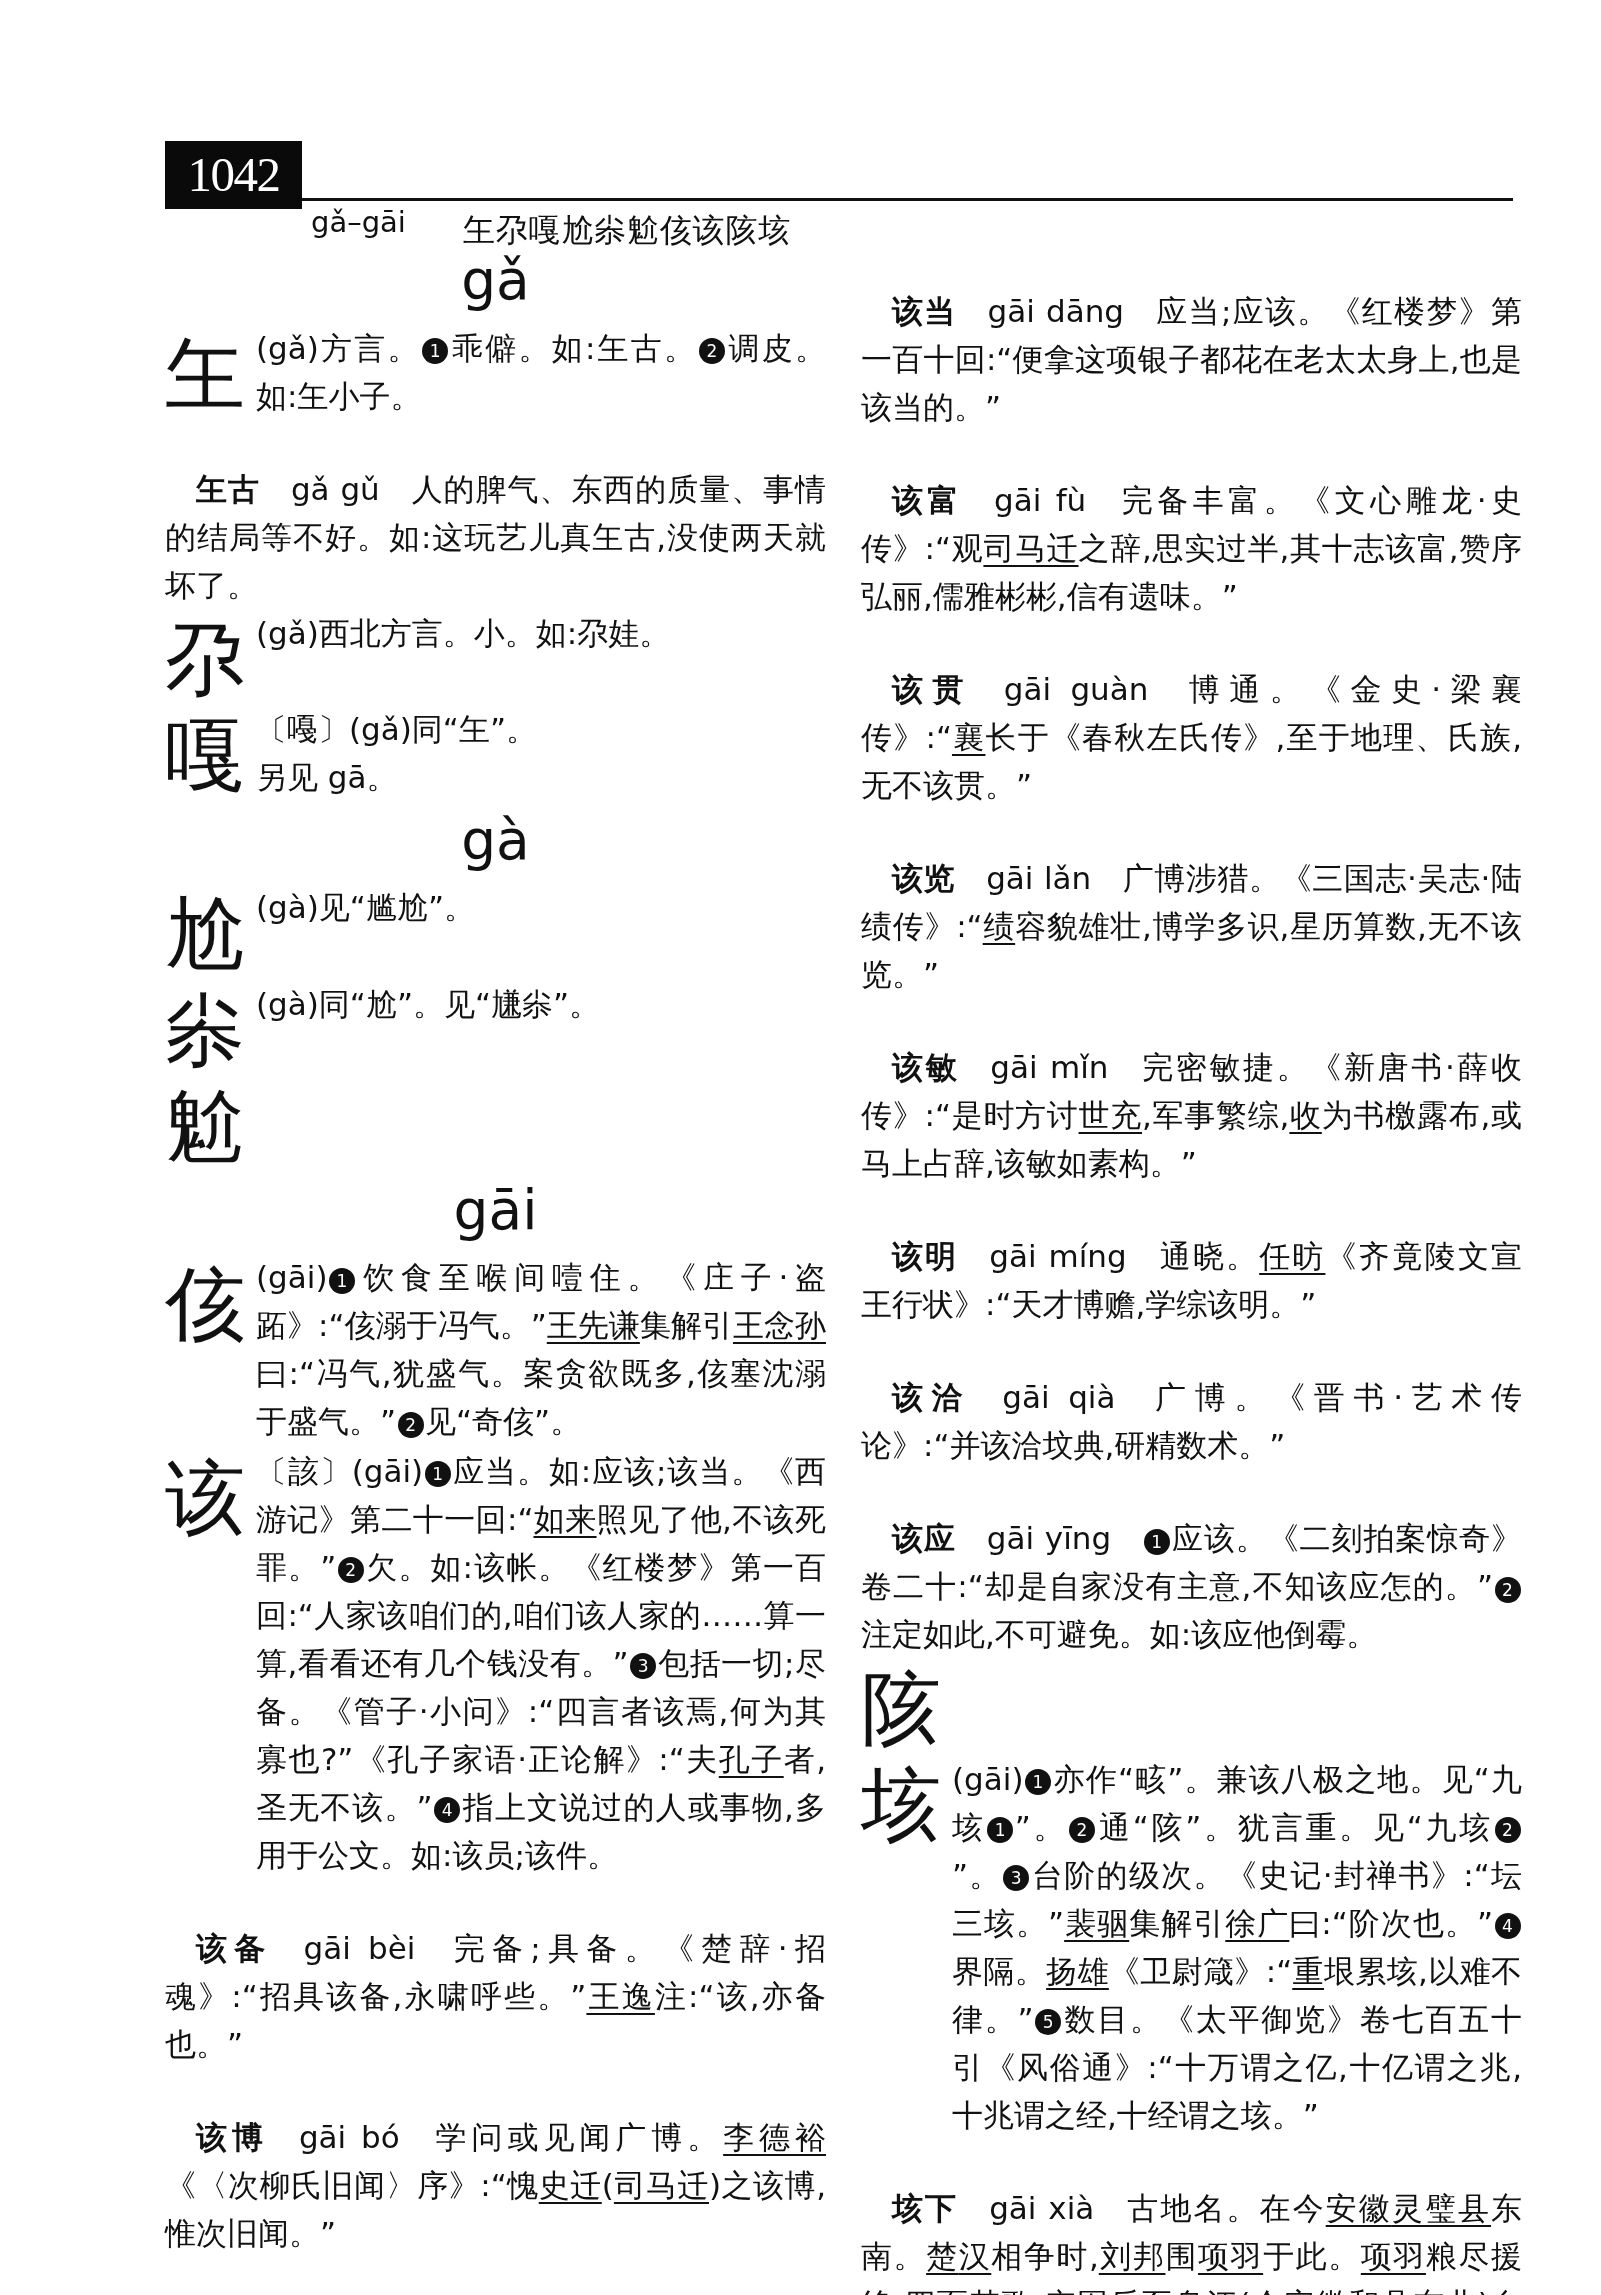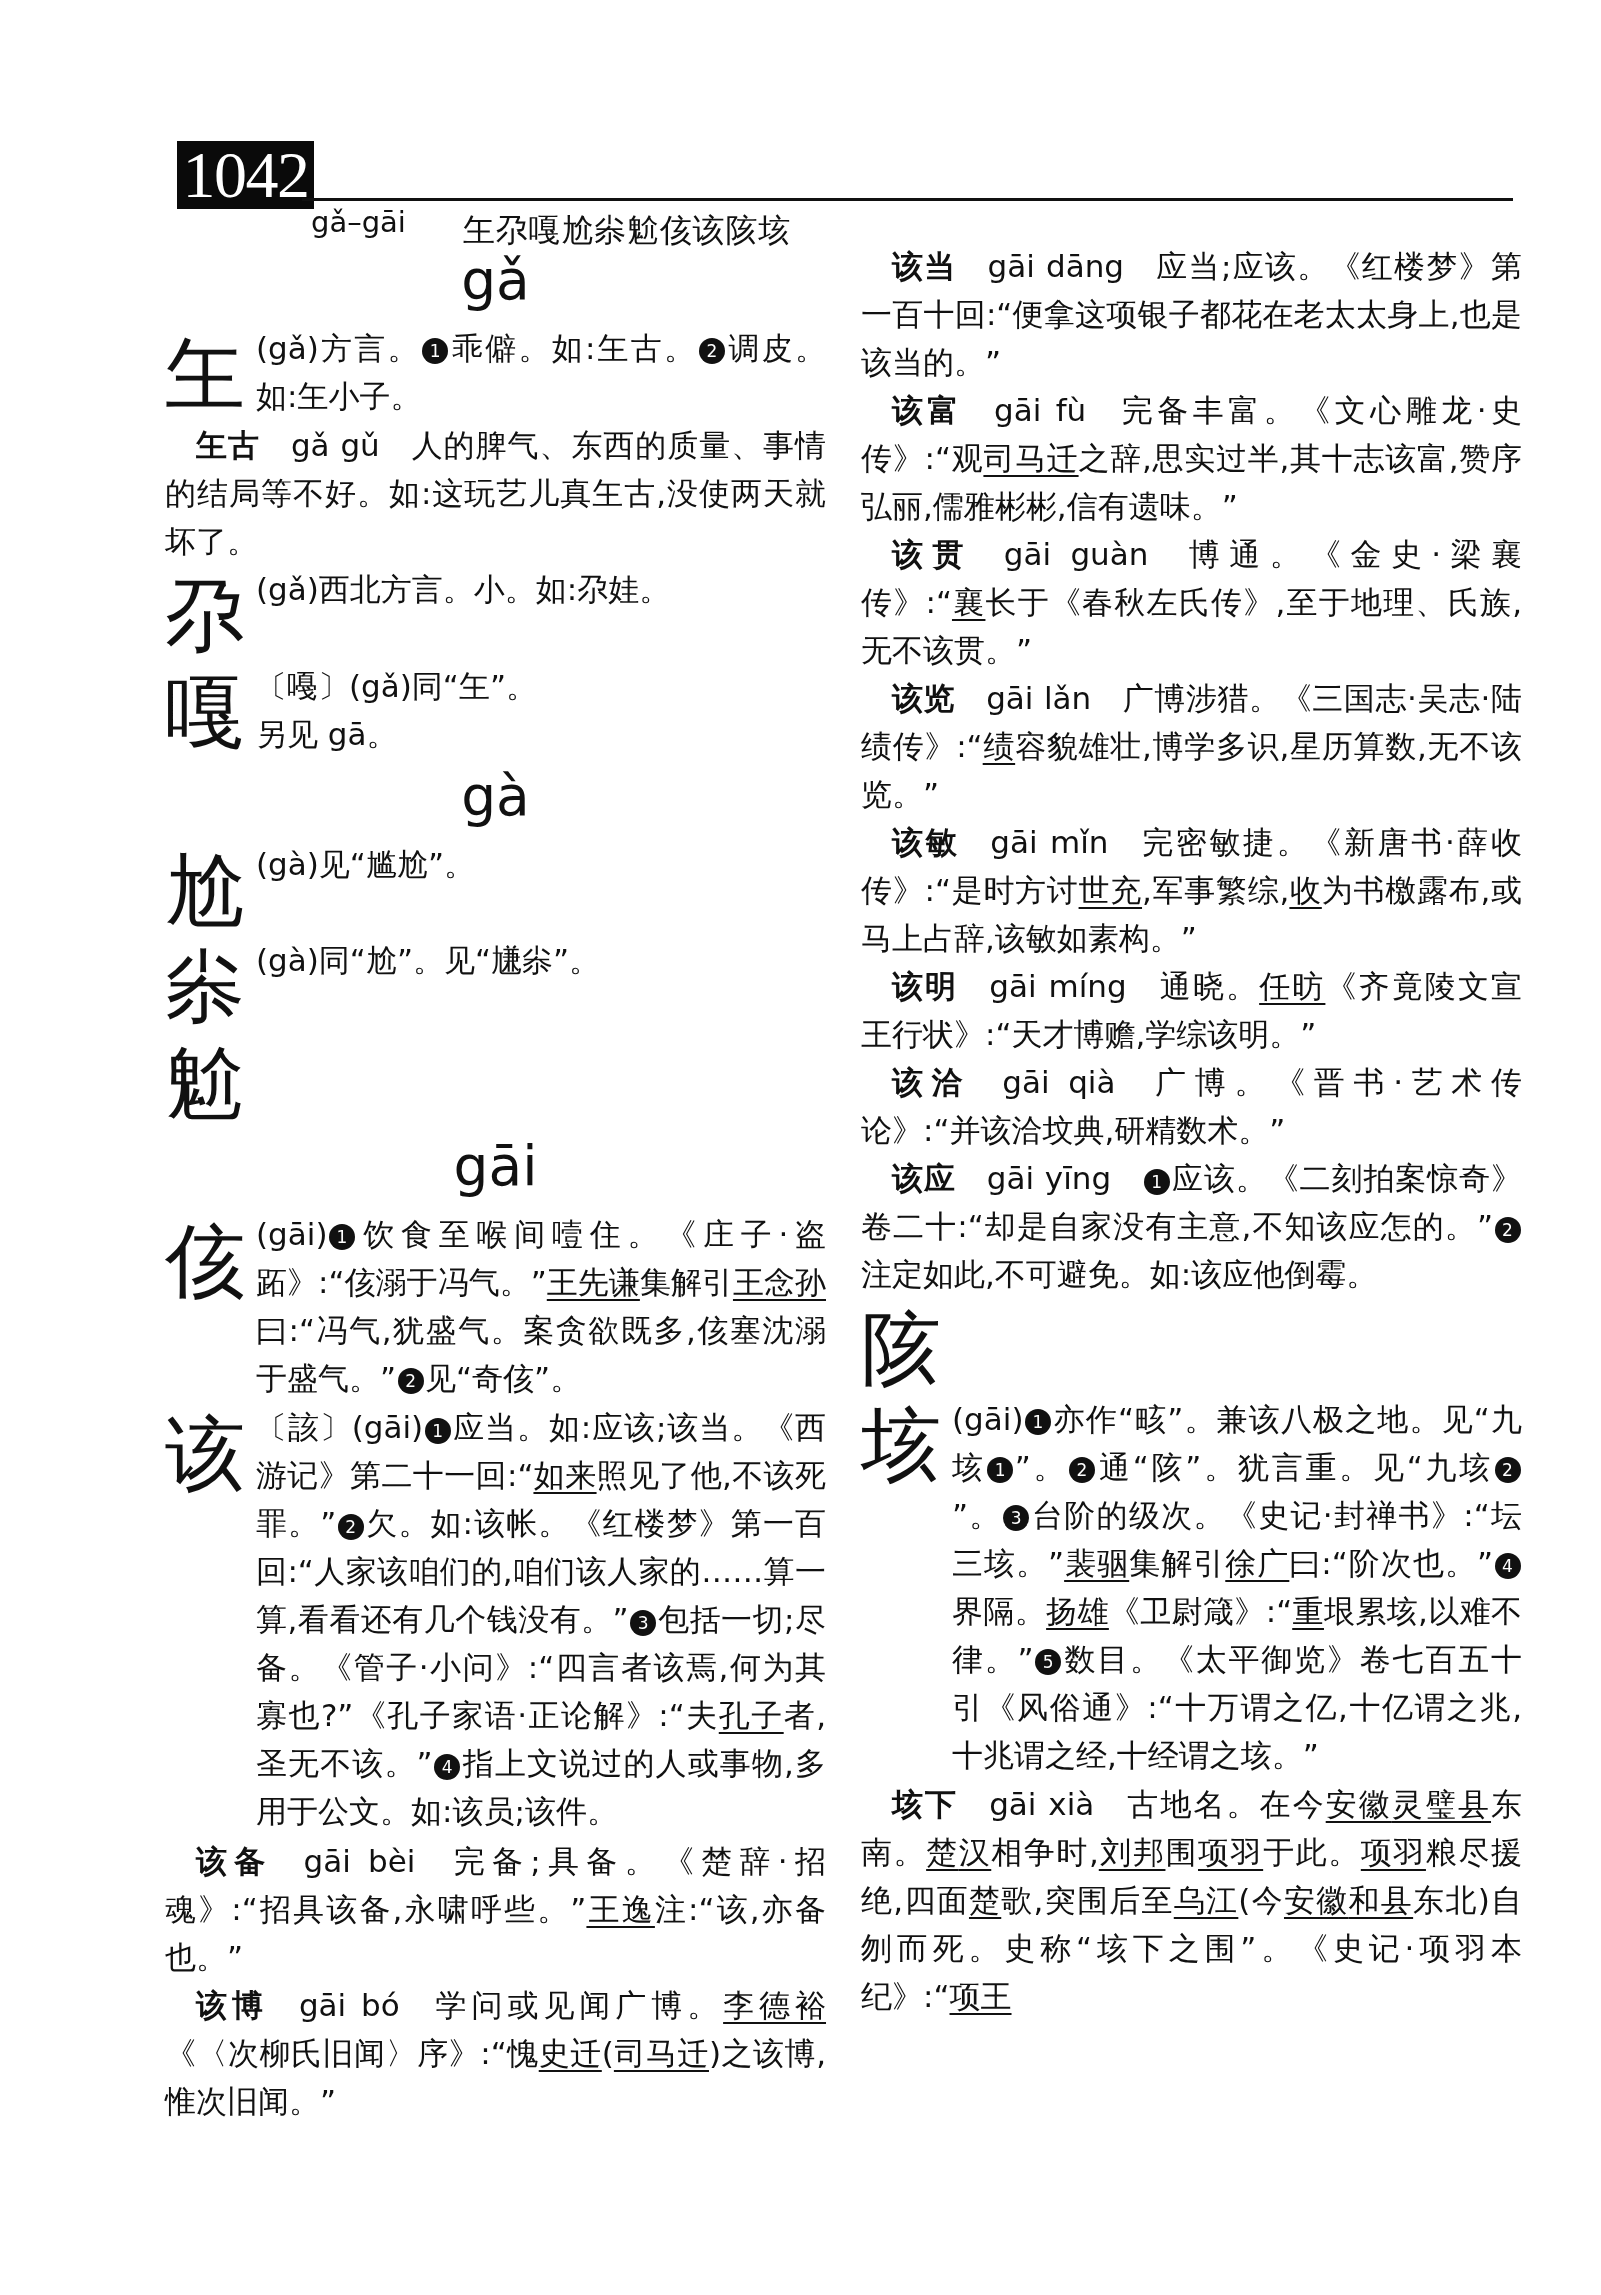--- a/index.html
+++ b/index.html
@@ -3,24 +3,24 @@
 <meta charset="utf-8">
 <style>
   html, body { margin: 0; padding: 0; background: #ffffff; }
   body {
     width: 1602px; height: 2295px; position: relative; overflow: hidden;
     font-family: "DejaVu Sans", "Liberation Sans", sans-serif;
     color: #111111;
   }
   .header { position: absolute; left: 165px; top: 141px; width: 1350px; height: 69px; }
   .page-num {
-    position: absolute; left: 12px; top: 0; width: 137px; height: 68px;
+    position: absolute; left: 0; top: 0; width: 137px; height: 68px;
     background: #0a0a0a; color: #ffffff;
     font-family: "Liberation Serif", "DejaVu Serif", serif;
-    font-size: 66px; line-height: 68px; text-align: center; letter-spacing: -1.5px;
+    font-size: 49px; line-height: 68px; text-align: center; letter-spacing: -1.5px;
   }
   .header-range {
     position: absolute; left: 146px; top: 20px; font-size: 29px; line-height: 43px; margin-top: 40px;
   }
   .header-chars {
     position: absolute; left: 298px; top: 20px; font-size: 32px; line-height: 43px; letter-spacing: 0.8px; margin-top: 48px;
   }
   .header-rule {
     position: absolute; left: 137px; top: 57px; width: 1211px; height: 3.1px; background: #111111;
   }
@@ -30,21 +30,21 @@
   .section-pinyin {
     text-align: center; font-size: 55px; line-height: 65px; margin: 6.2px 0 10.8px 0;
   }
   .entry { position: relative; font-size: 31px; line-height: 48px; text-align: justify; }
   .entry.head { padding-left: 91px; min-height: 95px; margin-bottom: 1.5px; }
   .headword {
     position: absolute; left: 0; top: 7.7px; font-size: 80px; line-height: 85px;
     font-family: "DejaVu Serif", "Liberation Serif", serif;
   }
   .entry.head .body-wrap { display: block; }
-  .entry.sub { text-indent: 31px; }
+  .entry.sub { text-indent: 31px; margin-top: 45px; }
   .sub-head { font-weight: bold; margin-right: 31px; }
   .sub-pinyin { margin-right: 31px; }
   .u { text-decoration: underline; text-underline-offset: 6.2px; text-decoration-thickness: 1.5px; }
   .circ {
     display: inline-block; width: 26px; height: 26px; border-radius: 50%;
     background: #111111; color: #ffffff; font-size: 17px; line-height: 26px;
     text-align: center; vertical-align: 1.5px; text-indent: 0; margin: 0 1.5px;
   }
   .flow { display: inline; }
 </style>

